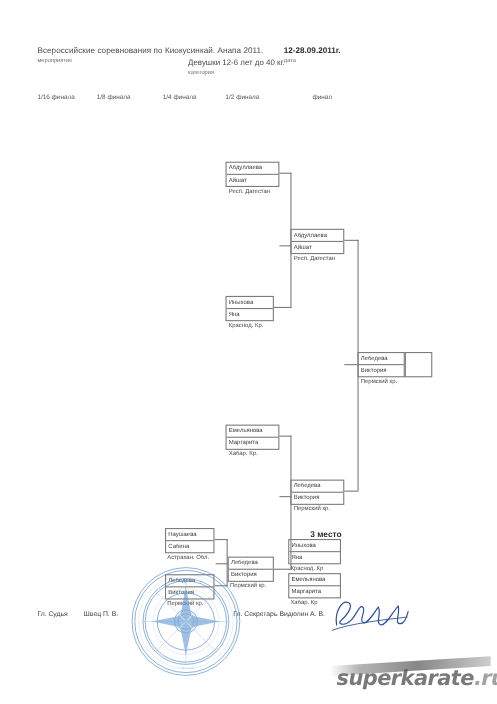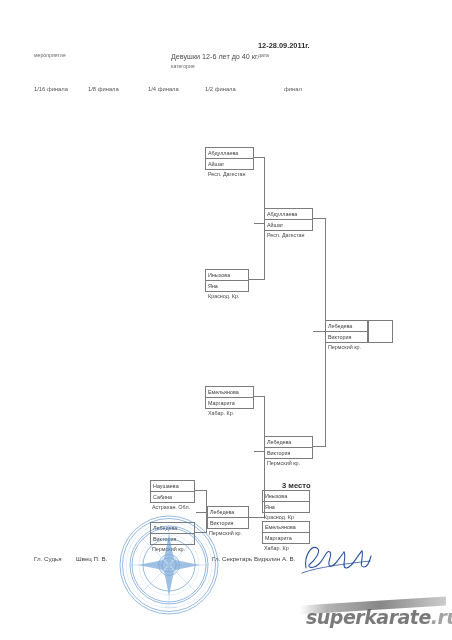--- a/index.html
+++ b/index.html
@@ -190,20 +190,21 @@
         rgba(95,95,95,0.75) 55%,
         rgba(110,110,110,0.35) 100%);
     transform: skewY(-3.5deg);
   }
 </style>
 </head>
 <body>
 
 <div id="page">
 
+  <div class="hdr-title">Всероссийские соревнования по Киокусинкай. Анапа 2011.</div>
   <div class="hdr-sub">мероприятие</div>
   <div class="hdr-cat">Девушки 12-6 лет до 40 кг.</div>
   <div class="hdr-cat-lbl">категория</div>
   <div class="hdr-date">12-28.09.2011г.</div>
   <div class="hdr-date-lbl">дата</div>
 
   <div class="round-lbl" style="left:34px">1/16 финала</div>
   <div class="round-lbl" style="left:88px">1/8 финала</div>
   <div class="round-lbl" style="left:148px">1/4 финала</div>
   <div class="round-lbl" style="left:205px">1/2 финала</div>

